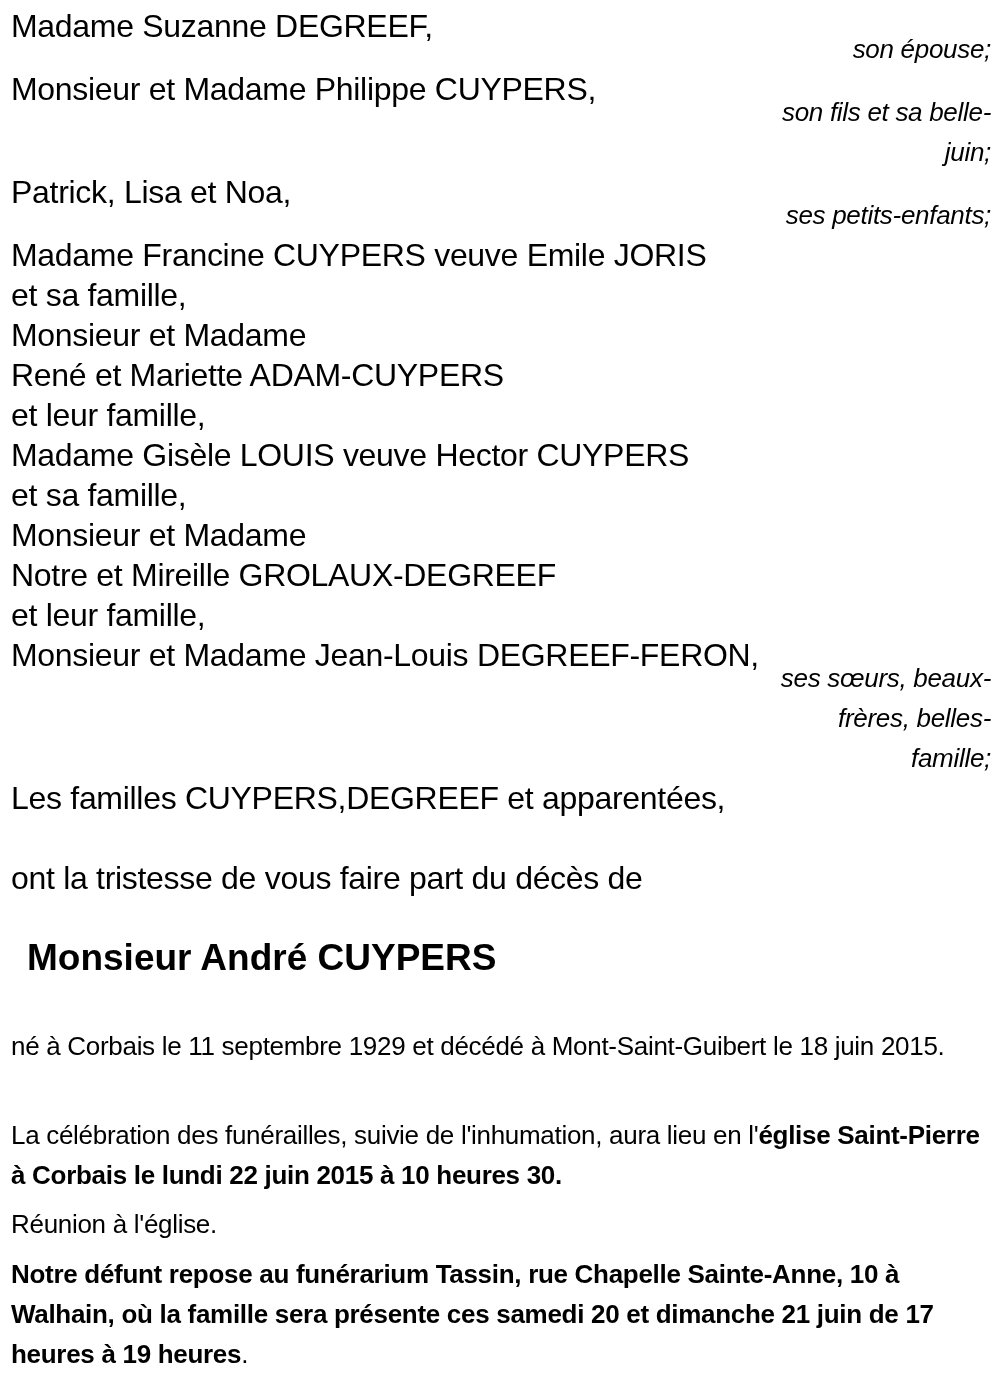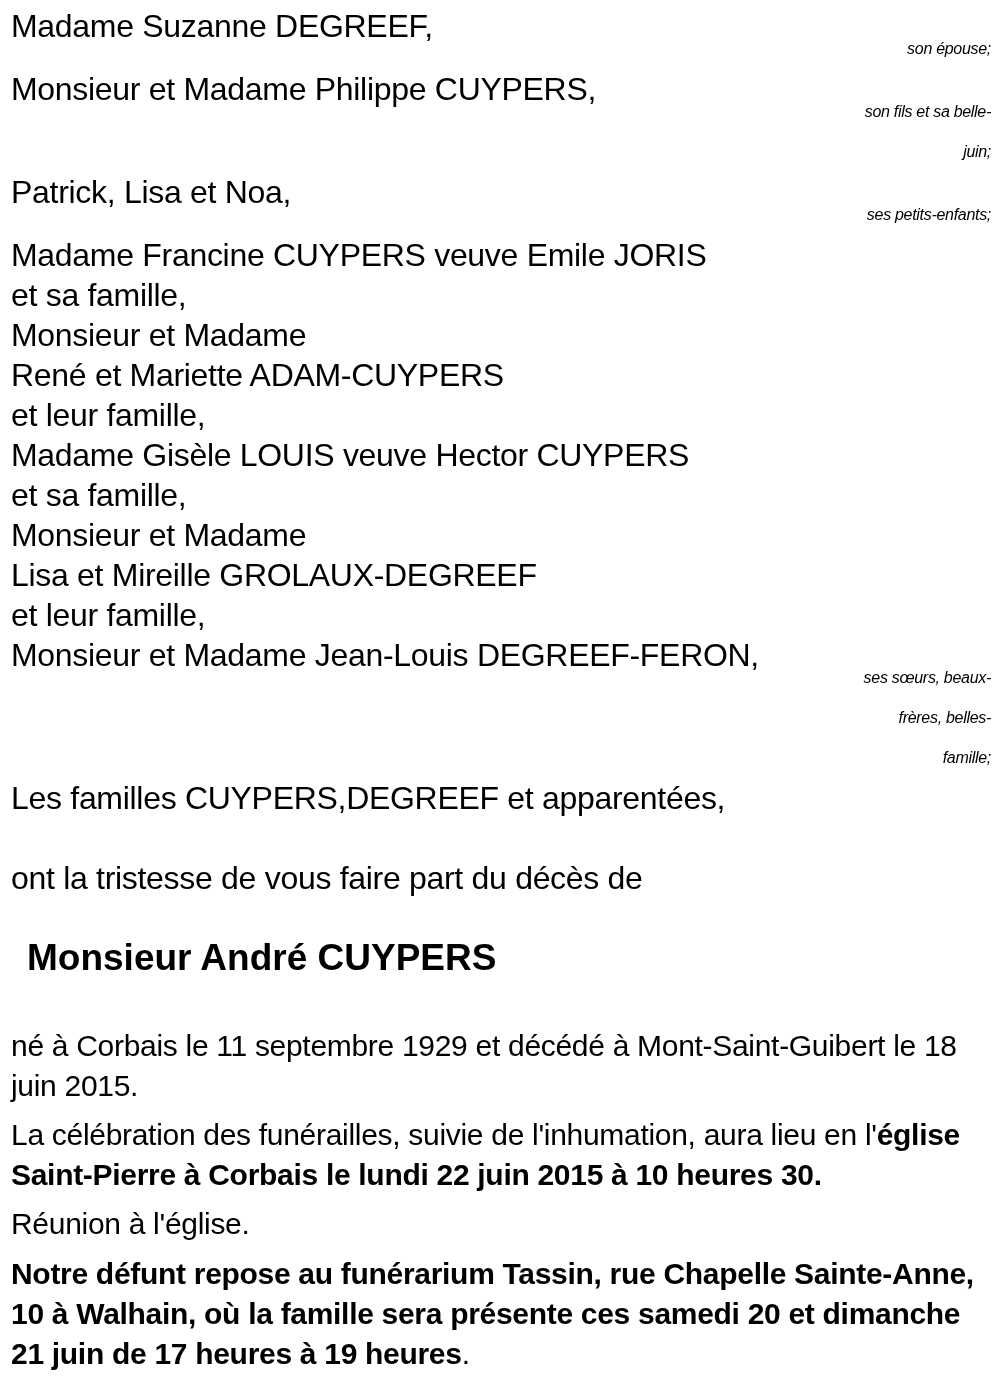--- a/index.html
+++ b/index.html
@@ -28,38 +28,38 @@
       white-space: nowrap;
       font-size: 32px;
       line-height: 40px;
       letter-spacing: -0.3px;
     }
     .relation {
       position: absolute;
       right: 0;
       white-space: nowrap;
       font-style: italic;
-      font-size: 16px;
+      font-size: 26px;
       line-height: 40px;
       text-align: right;
       letter-spacing: -0.3px;
     }
     .title {
       position: absolute;
       left: 16px;
       font-weight: bold;
       font-size: 37px;
       line-height: 50px;
       white-space: nowrap;
     }
     .para {
       position: absolute;
       left: 0;
       width: 980px;
-      font-size: 30px;
+      font-size: 26px;
       line-height: 40px;
       letter-spacing: -0.3px;
     }
     .bold { font-weight: bold; }
   </style>
 </head>
 <body>
 
 <div class="page">
 
@@ -74,21 +74,21 @@
   <div class="relation" style="top:195px;margin-left:28px;">ses petits-enfants;</div>
 
   <div class="line" style="top:235px;">Madame Francine CUYPERS veuve Emile JORIS</div>
   <div class="line" style="top:275px;">et sa famille,</div>
   <div class="line" style="top:315px;">Monsieur et Madame</div>
   <div class="line" style="top:355px;">René et Mariette ADAM-CUYPERS</div>
   <div class="line" style="top:395px;">et leur famille,</div>
   <div class="line" style="top:435px;">Madame Gisèle LOUIS veuve Hector CUYPERS</div>
   <div class="line" style="top:475px;">et sa famille,</div>
   <div class="line" style="top:515px;">Monsieur et Madame</div>
-  <div class="line" style="top:555px;">Lisa et Mireille GROLAUX-DEGREEF</div>
+  <div class="line" style="top:555px;">Notre et Mireille GROLAUX-DEGREEF</div>
   <div class="line" style="top:595px;">et leur famille,</div>
   <div class="line" style="top:635px;">Monsieur et Madame Jean-Louis DEGREEF-FERON,</div>
   <div class="relation" style="top:658px;">ses sœurs, beaux-</div>
   <div class="relation" style="top:698px;">frères, belles-</div>
   <div class="relation" style="top:738px;">famille;</div>
 
   <div class="line" style="top:778px;">Les familles CUYPERS,DEGREEF et apparentées,</div>
 
   <div class="line" style="top:858px;">ont la tristesse de vous faire part du décès de</div>
 

